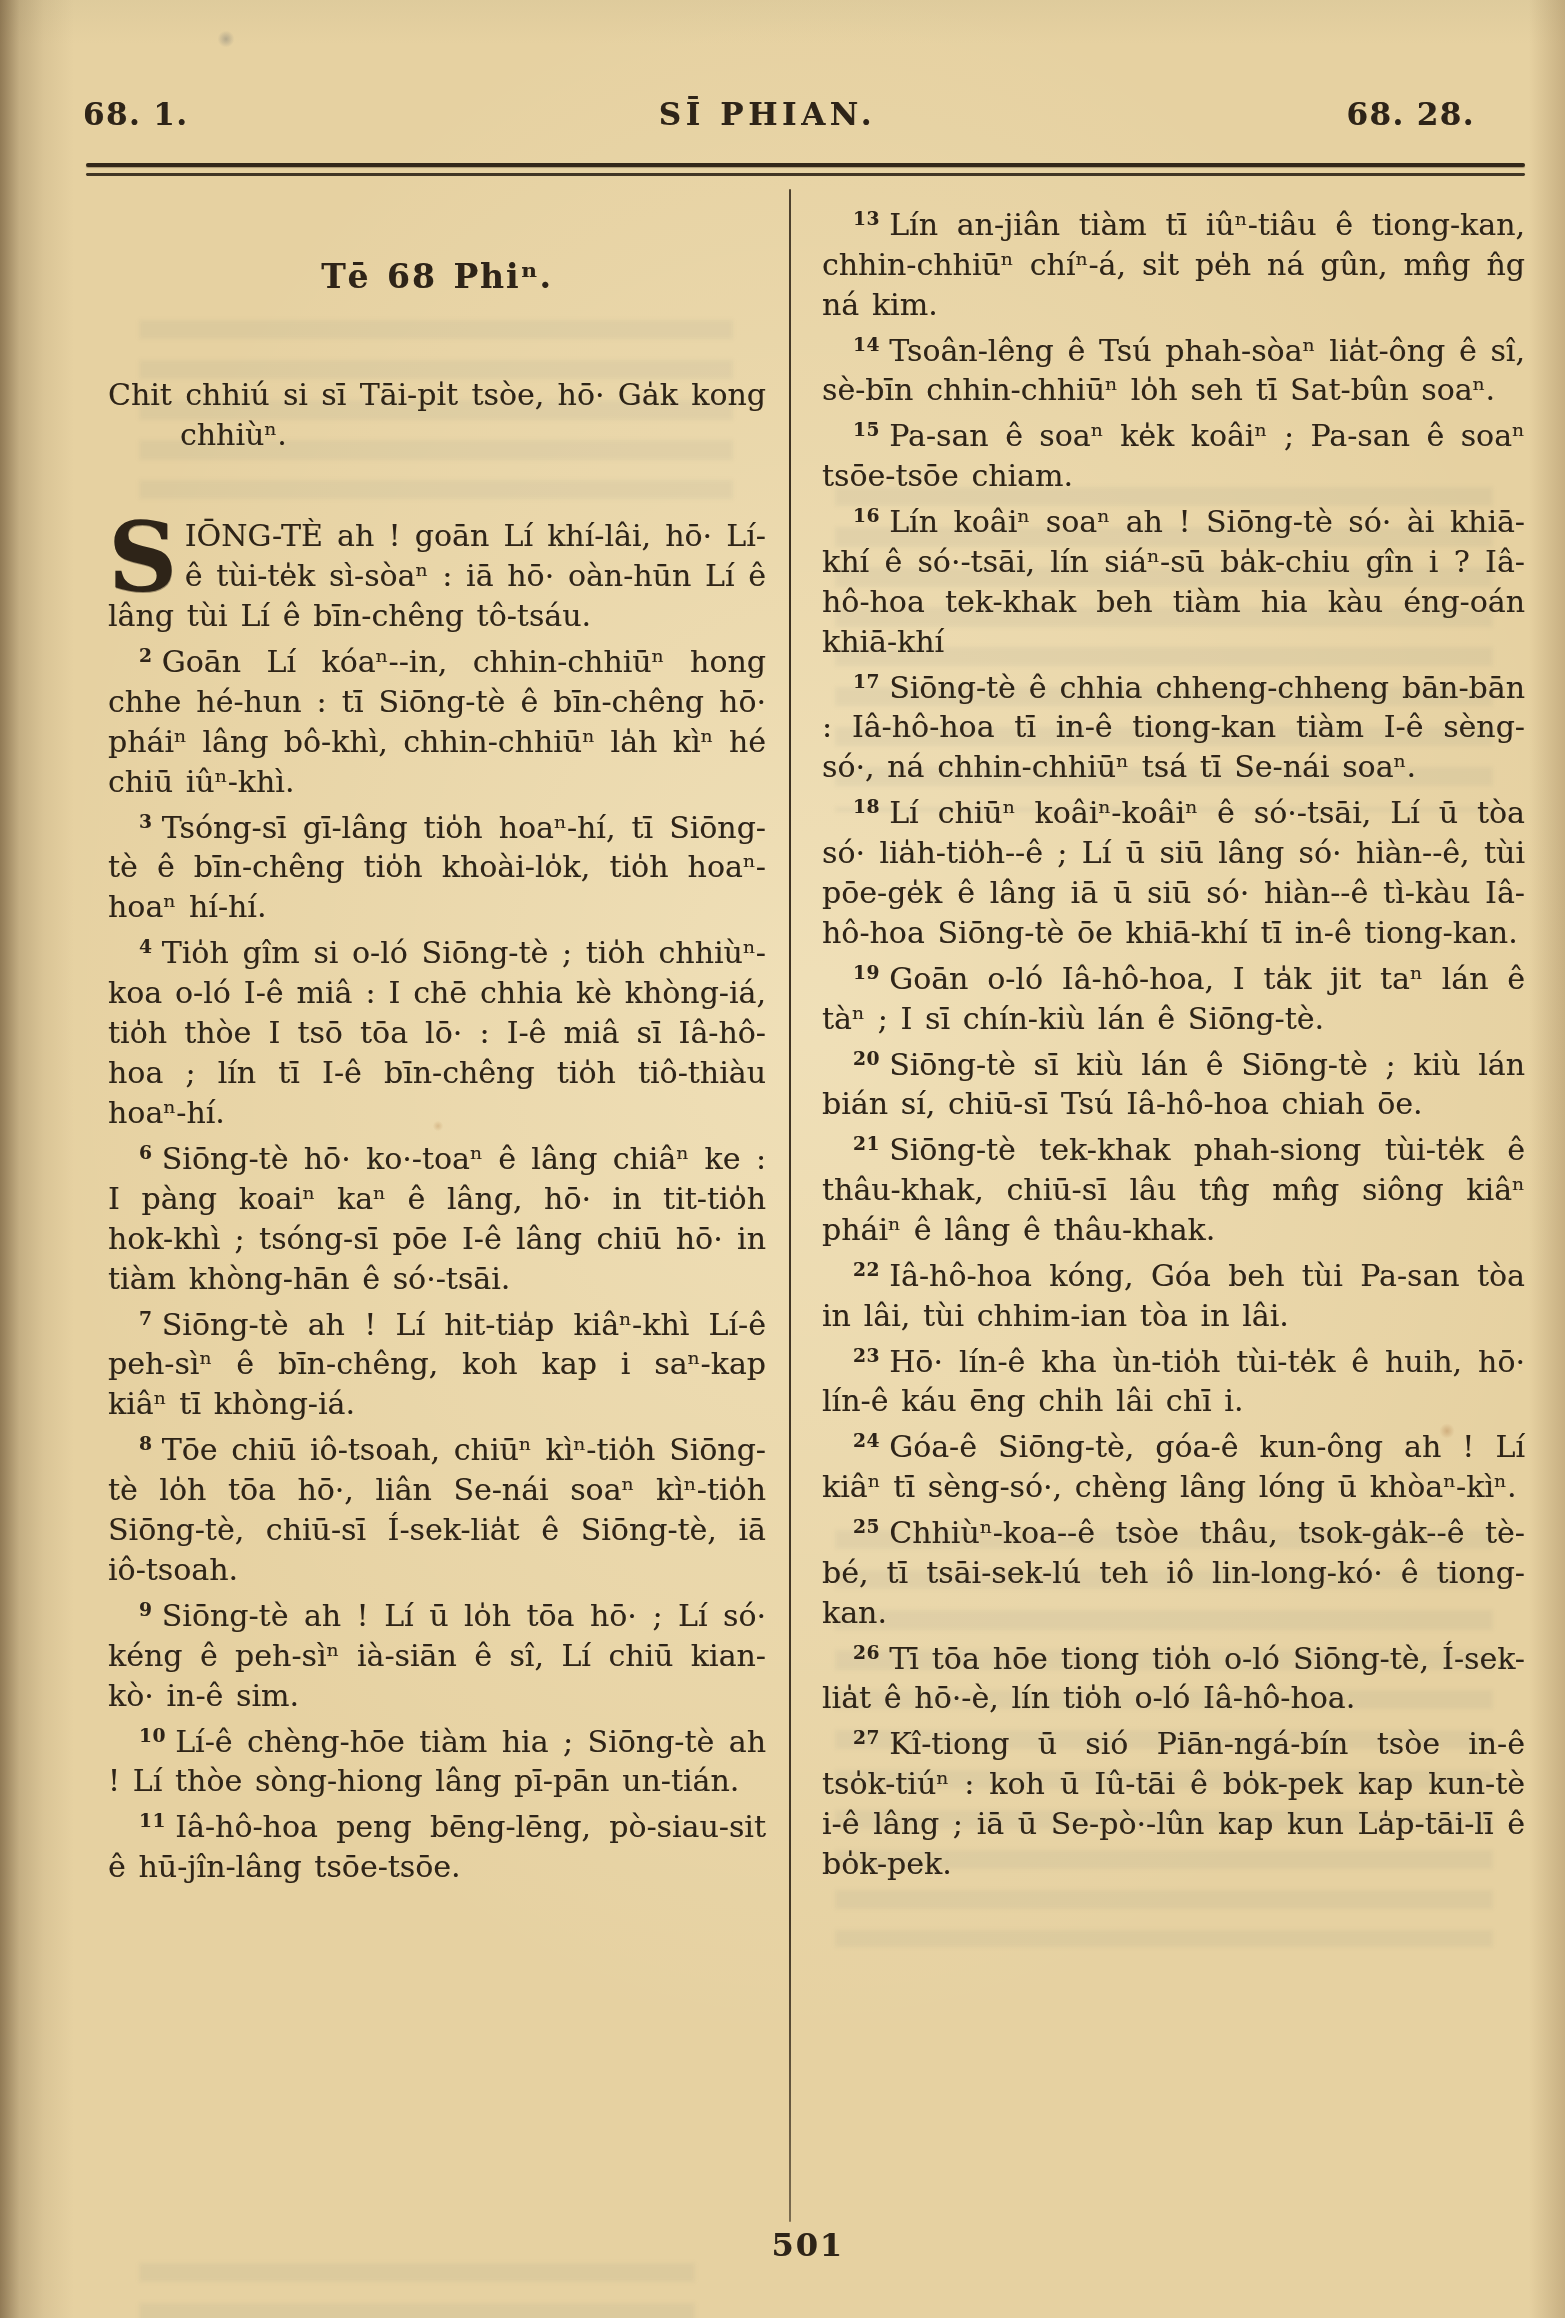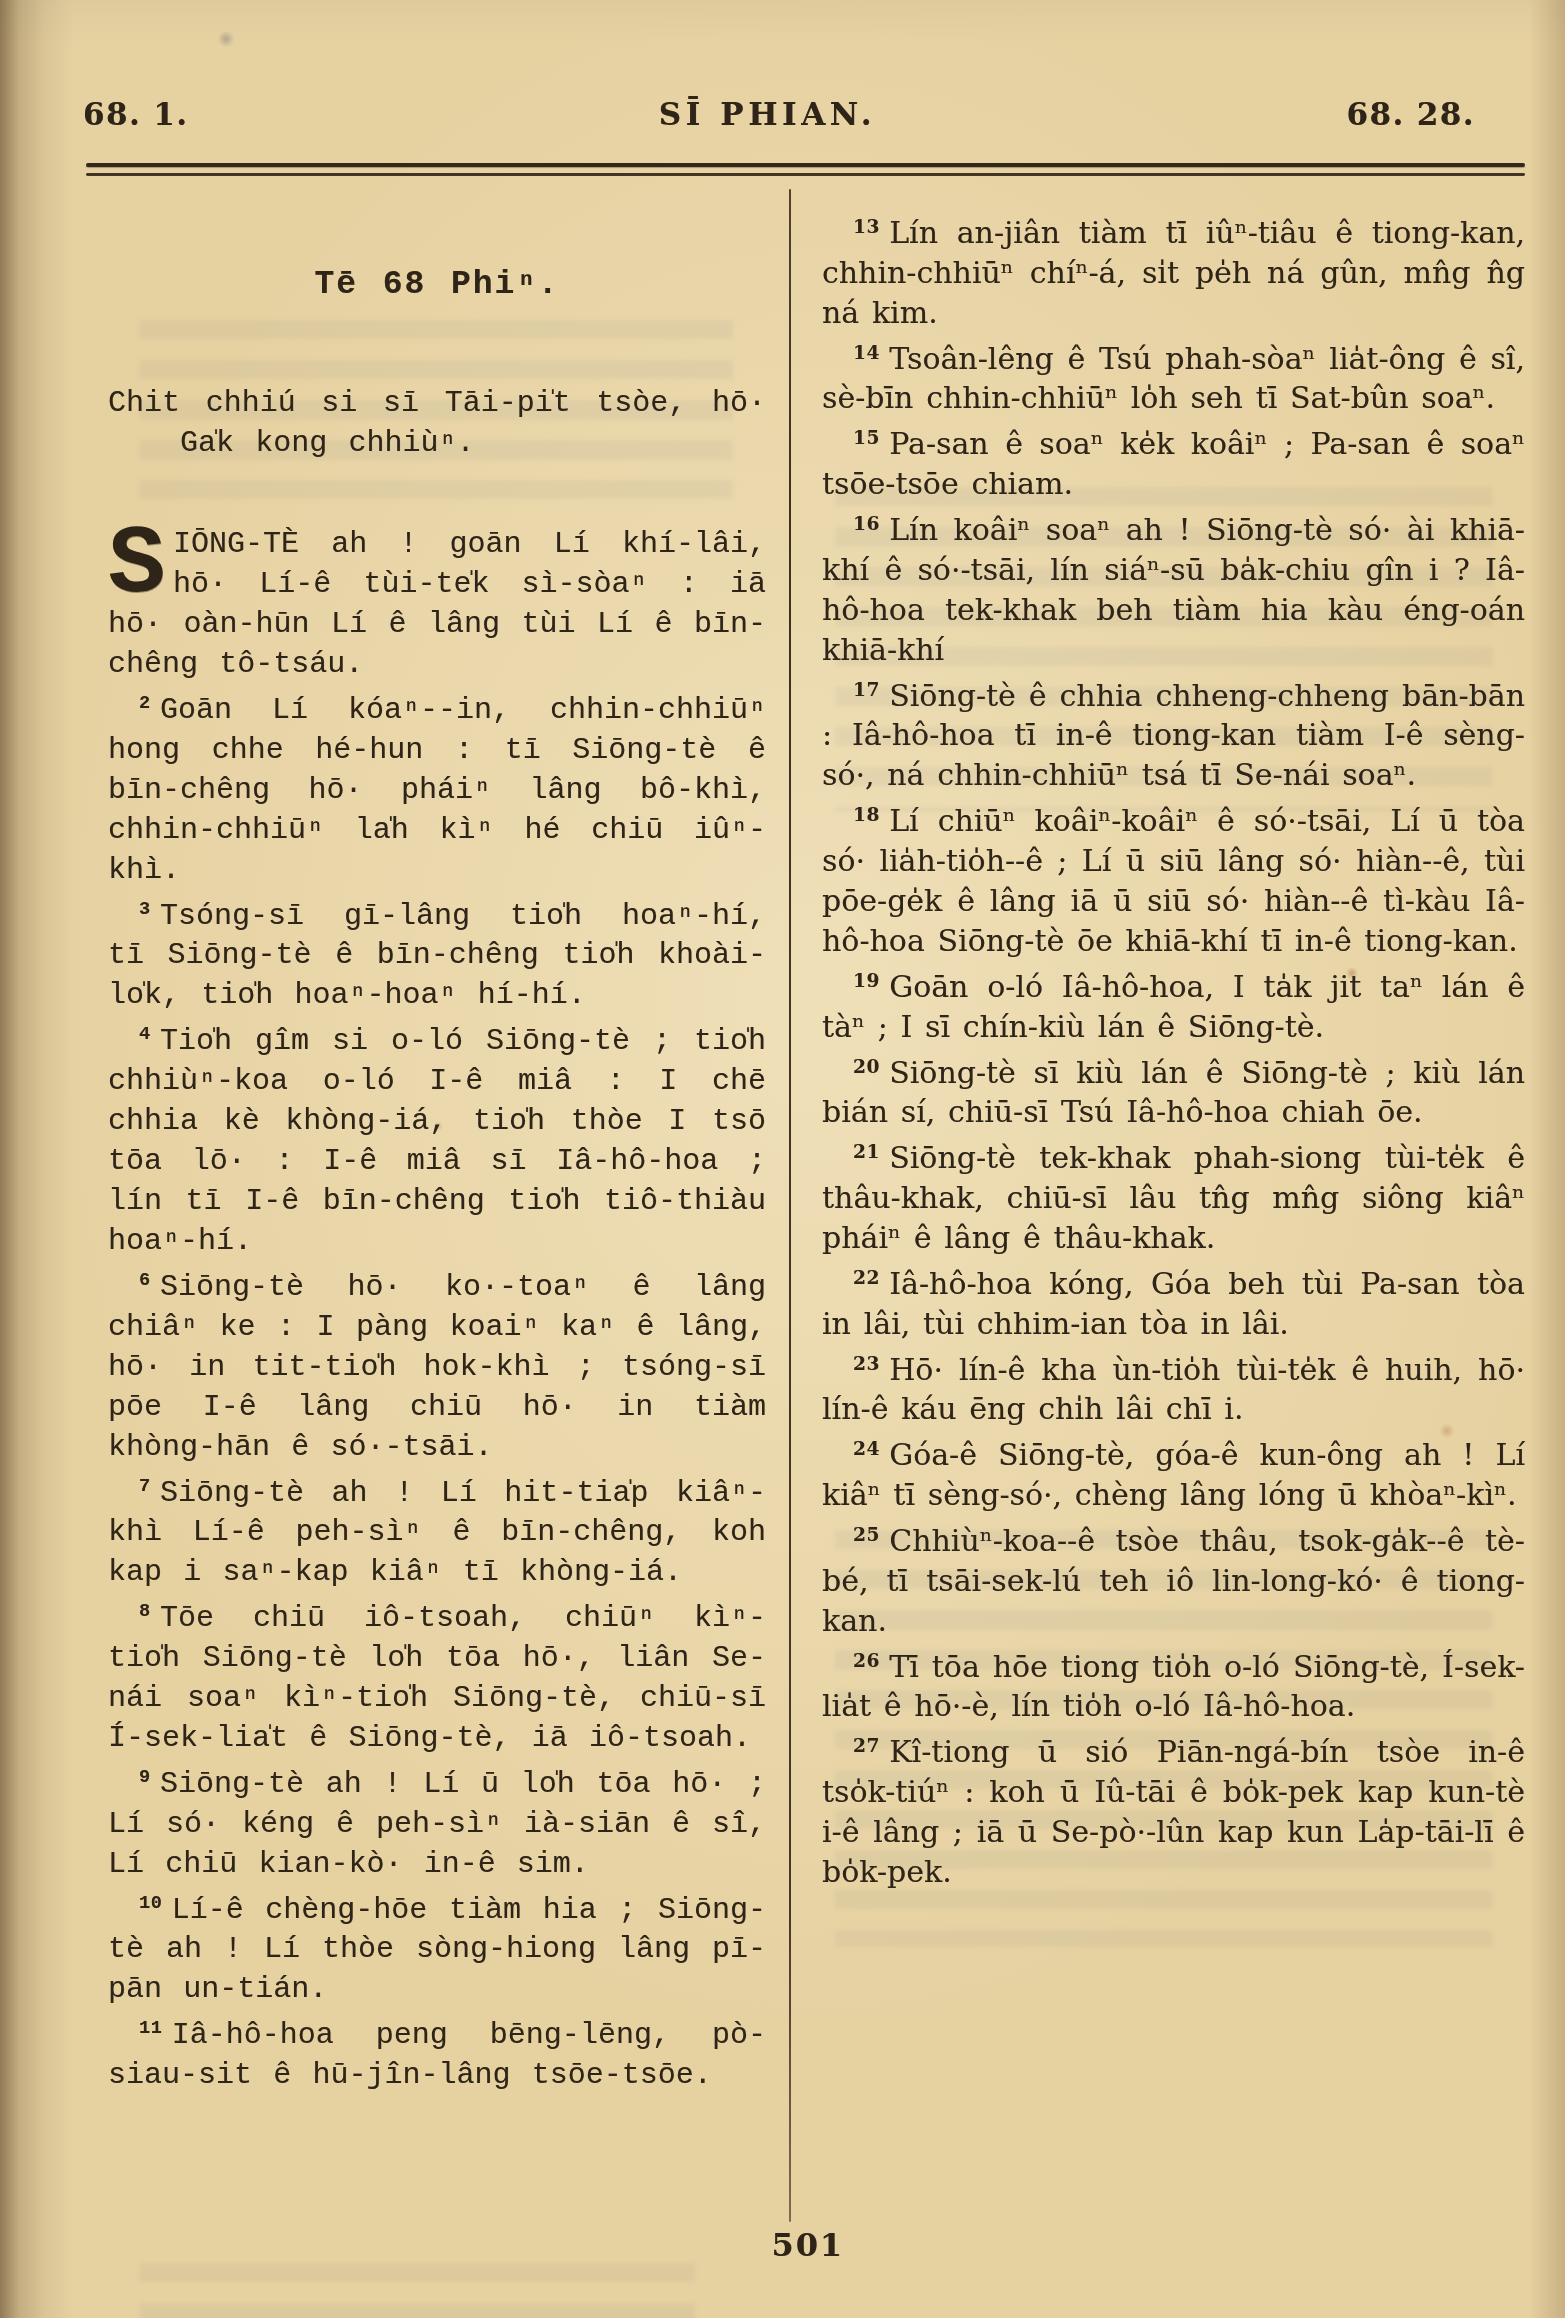--- a/index.html
+++ b/index.html
@@ -50,26 +50,26 @@
   .double-rule{position:absolute;left:86px;top:163px;width:1439px;}
   .double-rule .rule-a{height:4.2px;background:var(--rule-color);border-radius:1.9px;box-shadow:0 0.9px 0.9px rgba(60,45,25,.35);}
   .double-rule .rule-b{height:2.8px;background:var(--rule-color);margin-top:5.6px;border-radius:1.4px;opacity:.92;}
   .col-divider{
     position:absolute;left:789px;top:189px;width:2.3px;height:2033px;
     background:linear-gradient(180deg, rgba(51,40,26,.85), rgba(51,40,26,.95) 15%, rgba(51,40,26,.9) 85%, rgba(51,40,26,.6));
     border-radius:1.4px;
   }
 
   .col{
-    position:absolute;top:185px;
+    position:absolute;top:177px;
     font-size:30px;line-height:40px;word-spacing:3.2px;
     text-align:justify;
     text-shadow:0.2px 0.2px 0 rgba(40,30,20,.33);
   }
-  .col-left{left:108px;width:658px;font-family:Liberation Mono, monospace;}
+  .col-left{left:108px;width:658px;}
   .col-right{left:822px;width:703px;padding-top:22px;}
 
   .psalm-title{
     margin:80px 0 0;text-align:center;
     font-size:33px;font-weight:bold;letter-spacing:1.9px;
   }
   .intro{
     margin:78px 0 0;
     padding-left:72px;text-indent:-72px;
   }

